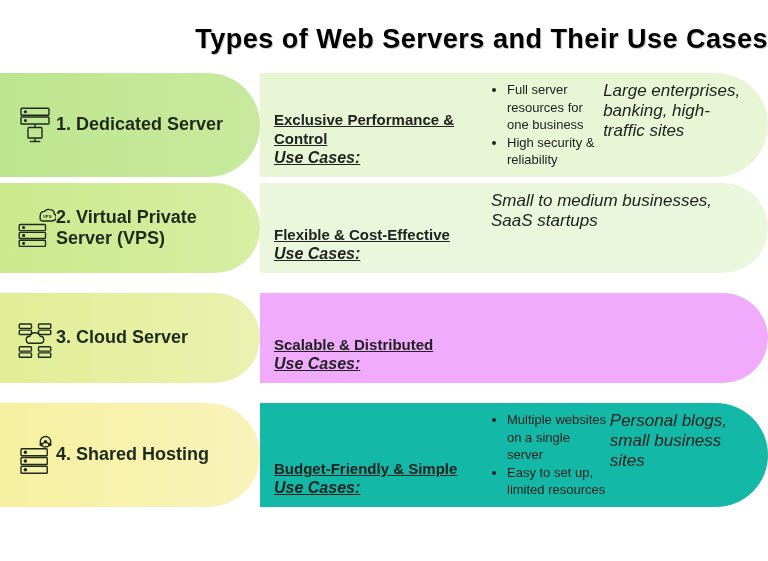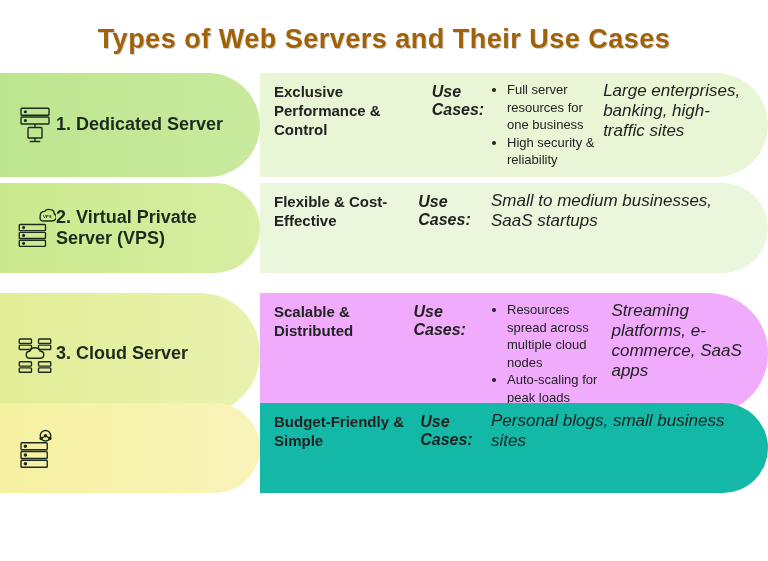--- a/index.html
+++ b/index.html
@@ -6,25 +6,25 @@
   body {
     font-family: Arial, Helvetica, sans-serif;
     background: #fff;
     width: 768px;
     height: 561px;
     overflow: hidden;
     color: #222;
   }
   .container { width: 768px; }
   .title {
-    text-align: center;
+    text-align: right;
     font-size: 27px;
     font-weight: 800;
     padding: 24px 0 18px 0;
-    color: #a16207;
+    color: #000000;
     text-shadow: 1px 1px 0 #ccc;
     letter-spacing: .5px;
   }
   .rows { display: flex; flex-direction: column; gap: 20px; }
   .row {
     position: relative;
     height: 90px;
     display: grid;
     grid-template-columns: 260px 1fr;
     align-items: stretch;
@@ -53,21 +53,21 @@
     color: #1e2a1e;
   }
   .row:nth-child(1) .pill { background: linear-gradient(90deg,#bde58f,#c9ea9e); }
   .row:nth-child(2) .pill { background: linear-gradient(90deg,#cbe98c,#d7eea4); align-items: center; }
   .row:nth-child(3) .pill { background: linear-gradient(90deg,#e1ee95,#e9f2b0); }
   .row:nth-child(4) .pill { background: linear-gradient(90deg,#f6f1a0,#f9f3bb); }
 
   .icon { width: 42px; height: 42px; flex-shrink: 0; display:flex; align-items:center; justify-content:center; }
   .icon svg { width: 42px; height: 42px; stroke: #1e2a1e; fill: none; stroke-width:1.6; }
 
-  .midcol { display:flex; flex-direction:row; justify-content:flex-end; padding:4px 0; }
+  .midcol { display:flex; flex-direction:column; justify-content:flex-end; padding:4px 0;text-decoration:underline; }
   .heading { font-weight: 800; font-size: 15px; line-height:1.25; }
   .usecase-label { font-style: italic; font-weight: 700; font-size: 16px; }
 
   .rightcol { display:flex; flex-direction:row; justify-content:flex-start; padding:2px 0; }
   .bullets { list-style: disc; padding-left: 18px; font-size: 13px; line-height:1.35;}
   .usecase-text { font-style: italic; font-size: 17px; padding-left: 2px;}
 </style>
 </head>
 <body>
 
@@ -148,27 +148,20 @@
             <rect x="28" y="41" width="14" height="5" rx="1"></rect>
             <path d="M18 30 q-4 0 -4 -4 q0 -4 4 -4 q1 -4 6 -4 q5 0 6 4 q4 0 4 4 q0 4 -4 4 z"></path>
           </svg>
         </span>
         <span>3. Cloud Server</span>
       </div>
       <div class="row-body">
         <div class="midcol">
           <div class="heading">Scalable &amp; Distributed</div>
           <div class="usecase-label">Use Cases:</div>
-        </div>
-        <div class="rightcol">
-          <ul class="bullets">
-            <li>Resources spread across multiple cloud nodes</li>
-            <li>Auto-scaling for peak loads</li>
-          </ul>
-          <div class="usecase-text">Streaming platforms, e-commerce, SaaS apps</div>
         </div>
       </div>
     </div>
 
     <div class="row">
       <div class="pill">
         <span class="icon">
           <svg viewBox="0 0 48 48">
             <rect x="8" y="18" width="30" height="8" rx="1"></rect>
             <rect x="8" y="28" width="30" height="8" rx="1"></rect>
@@ -177,26 +170,31 @@
             <circle cx="13" cy="32" r="1.2" fill="#1e2a1e"></circle>
             <circle cx="13" cy="42" r="1.2" fill="#1e2a1e"></circle>
             <circle cx="36" cy="10" r="6"></circle>
             <circle cx="36" cy="10" r="1.2" fill="#1e2a1e"></circle>
             <circle cx="31" cy="13" r="1.2" fill="#1e2a1e"></circle>
             <circle cx="41" cy="13" r="1.2" fill="#1e2a1e"></circle>
             <line x1="36" y1="10" x2="31" y2="13"></line>
             <line x1="36" y1="10" x2="41" y2="13"></line>
           </svg>
         </span>
+        <span>4. Shared Hosting</span>
       </div>
       <div class="row-body">
         <div class="midcol">
           <div class="heading">Budget-Friendly &amp; Simple</div>
           <div class="usecase-label">Use Cases:</div>
         </div>
         <div class="rightcol">
+          <ul class="bullets">
+            <li>Multiple websites on a single server</li>
+            <li>Easy to set up, limited resources</li>
+          </ul>
           <div class="usecase-text">Personal blogs, small business sites</div>
         </div>
       </div>
     </div>
 
   </div>
 </div>
 
 </body></html>

